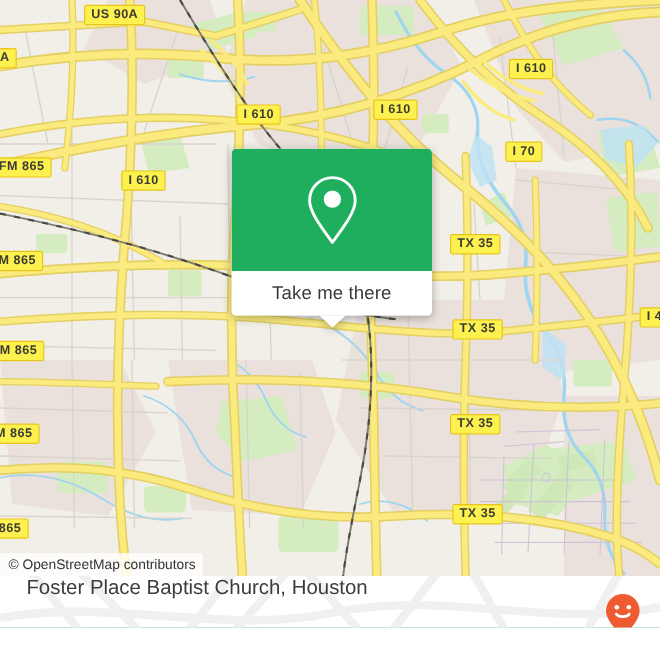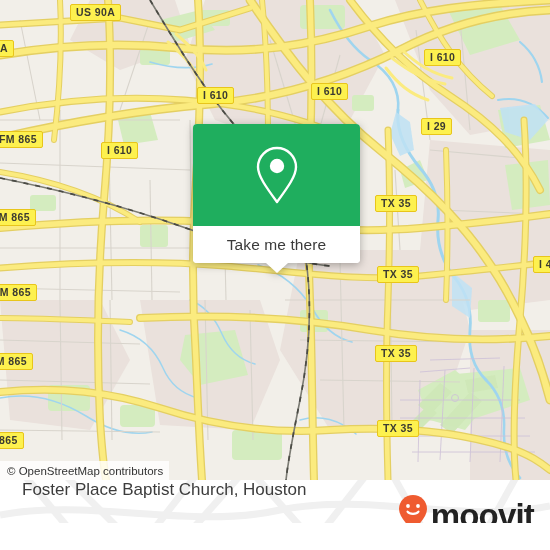--- a/index.html
+++ b/index.html
@@ -358,21 +358,21 @@
     </svg>
 
     <div id="shield-layer">
         <div class="shield" style="left: 70px; top: 4px;">US 90A</div>
         <div class="shield" style="left: -6px; top: 40px;">A</div>
         <div class="shield" style="left: 197px; top: 87px;">I 610</div>
         <div class="shield" style="left: 311px; top: 83px;">I 610</div>
         <div class="shield" style="left: 424px; top: 49px;">I 610</div>
         <div class="shield" style="left: -7px; top: 131px;">FM 865</div>
         <div class="shield" style="left: 101px; top: 142px;">I 610</div>
-        <div class="shield" style="left: 421px; top: 118px;">I 29</div>
+        <div class="shield" style="left: 421px; top: 118px;">I 70</div>
         <div class="shield" style="left: -14px; top: 209px;">FM 865</div>
         <div class="shield" style="left: 375px; top: 195px;">TX 35</div>
         <div class="shield" style="left: 377px; top: 266px;">TX 35</div>
         <div class="shield" style="left: 533px; top: 256px;">I 4</div>
         <div class="shield" style="left: -13px; top: 284px;">FM 865</div>
         <div class="shield" style="left: 375px; top: 345px;">TX 35</div>
         <div class="shield" style="left: -17px; top: 353px;">FM 865</div>
         <div class="shield" style="left: 377px; top: 420px;">TX 35</div>
         <div class="shield" style="left: -7px; top: 432px;">865</div>
       </div>
@@ -422,18 +422,17 @@
 
     <div id="brand">
       <span>
         <svg width="30" height="38" viewBox="0 0 30 38" xmlns="http://www.w3.org/2000/svg">
           <path d="M15 1 C7.3 1 1 7.2 1 14.9 C1 21.5 7 28.6 15 37 C23 28.6 29 21.5 29 14.9 C29 7.2 22.7 1 15 1 Z" fill="#ef5b30"></path>
           <circle cx="10" cy="12" r="1.9" fill="#ffffff"></circle>
           <circle cx="20" cy="12" r="1.9" fill="#ffffff"></circle>
           <path d="M9.5 17.6 C11.6 20.6 18.4 20.6 20.5 17.6" fill="none" stroke="#ffffff" stroke-width="2.1" stroke-linecap="round"></path>
         </svg>
       </span>
-      <span id="brand-name">moovit</span>
     </div>
 
   </div>
 
 </div>
 
 </body></html>

